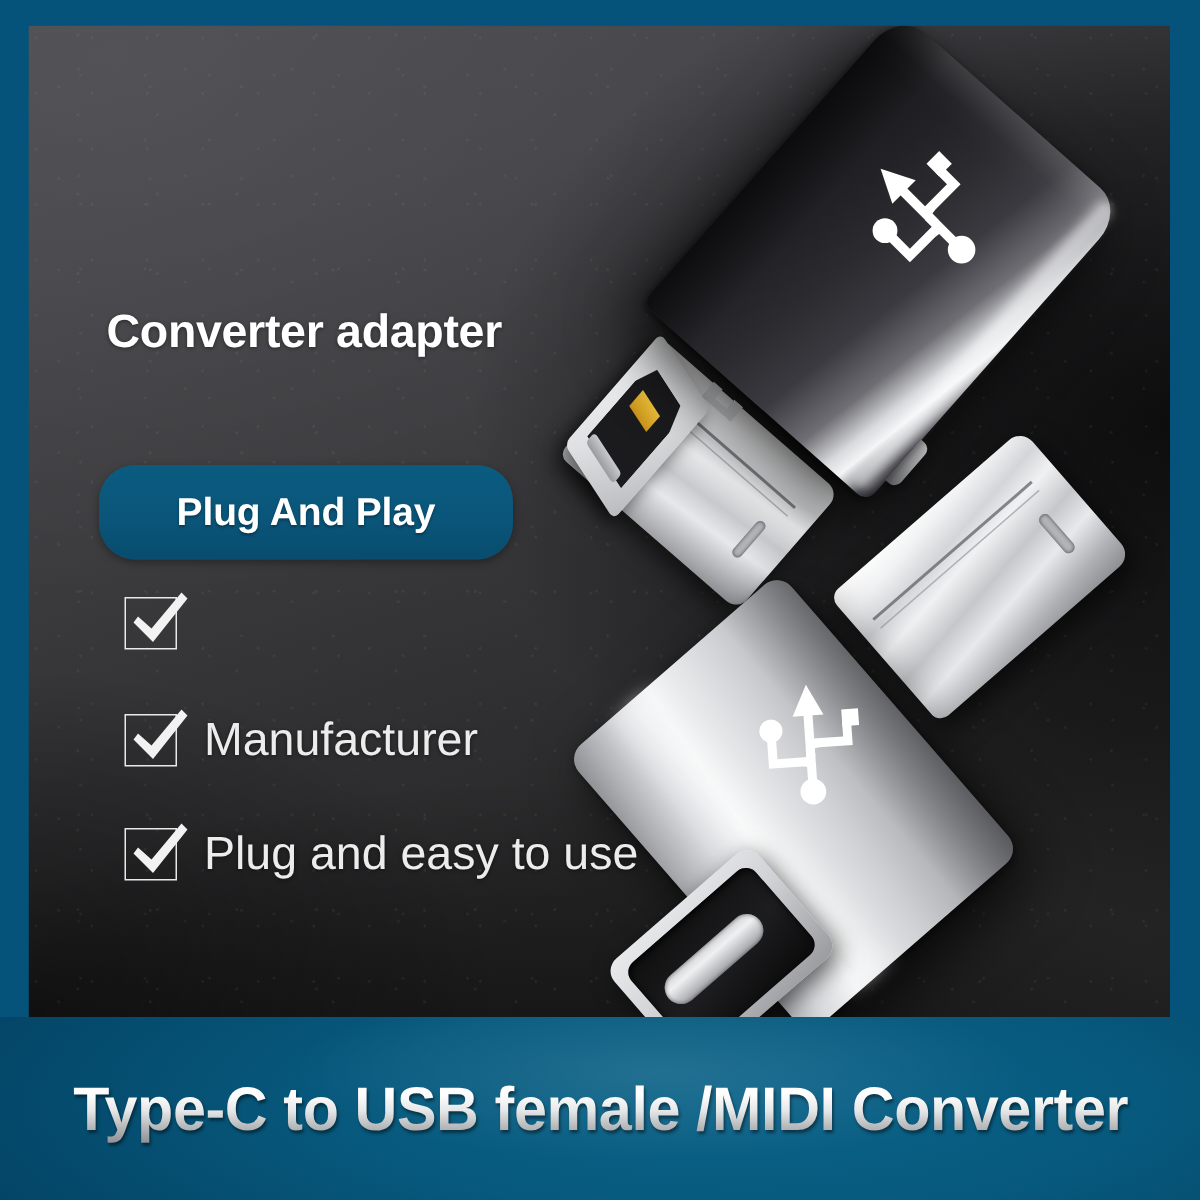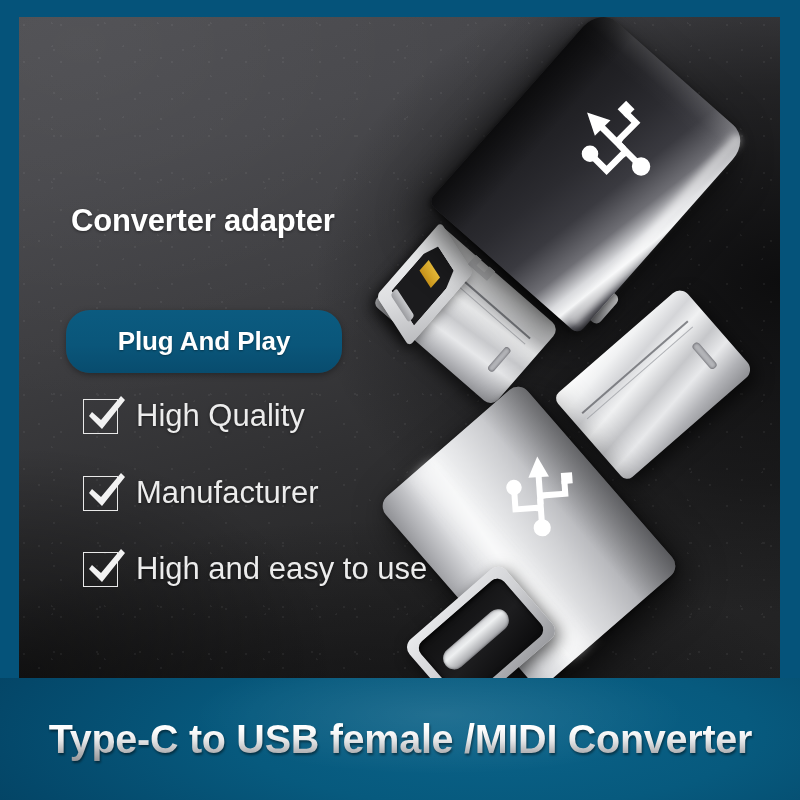--- a/index.html
+++ b/index.html
@@ -383,41 +383,40 @@
       <span id="badge-label">Plug And Play</span>
     </div>
 
     <div class="feature" id="f0">
       <span class="check">
         <span class="box"></span>
         <svg viewBox="0 0 48 48">
             <path d="M7 27 L10 23 L19 31 L39 7 L43 11 L20 40 Z" fill="#f2f2f2"></path>
           </svg>
       </span>
-      <span class="feature-label">High Quality</span>
     </div>
 
     <div class="feature" id="f1">
       <span class="check">
         <span class="box"></span>
         <svg viewBox="0 0 48 48">
             <path d="M7 27 L10 23 L19 31 L39 7 L43 11 L20 40 Z" fill="#f2f2f2"></path>
           </svg>
       </span>
       <span class="feature-label">Manufacturer</span>
     </div>
 
     <div class="feature" id="f2">
       <span class="check">
         <span class="box"></span>
         <svg viewBox="0 0 48 48">
             <path d="M7 27 L10 23 L19 31 L39 7 L43 11 L20 40 Z" fill="#f2f2f2"></path>
           </svg>
       </span>
-      <span class="feature-label">High and easy to use</span>
+      <span class="feature-label">Plug and easy to use</span>
     </div>
   </div>
 
   <div class="frame top"></div>
   <div class="frame left"></div>
   <div class="frame right"></div>
 
   <div id="banner">
     <div class="hl"></div>
     <div id="banner-text">Type-C to USB female /MIDI Converter</div>

